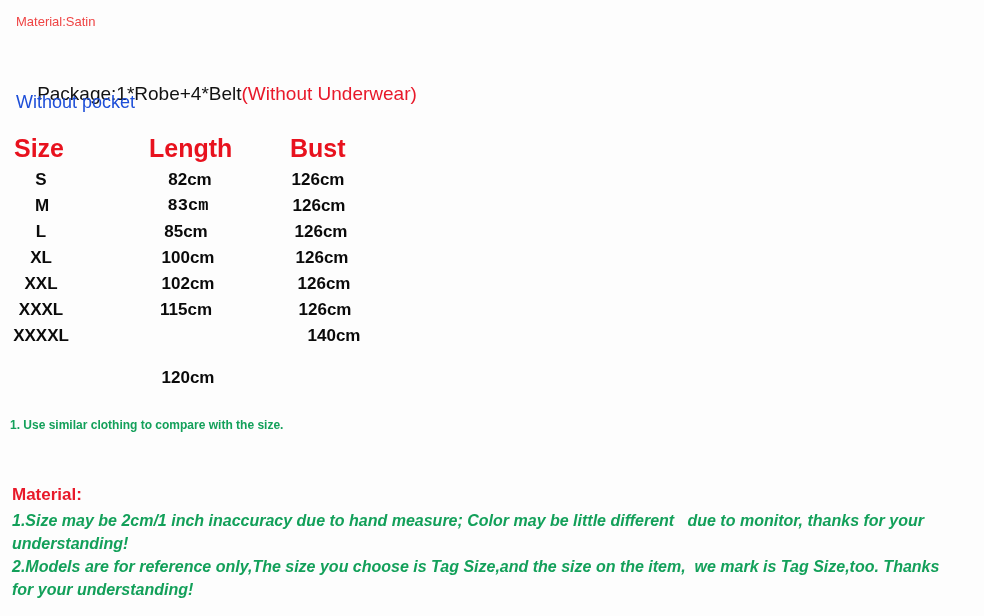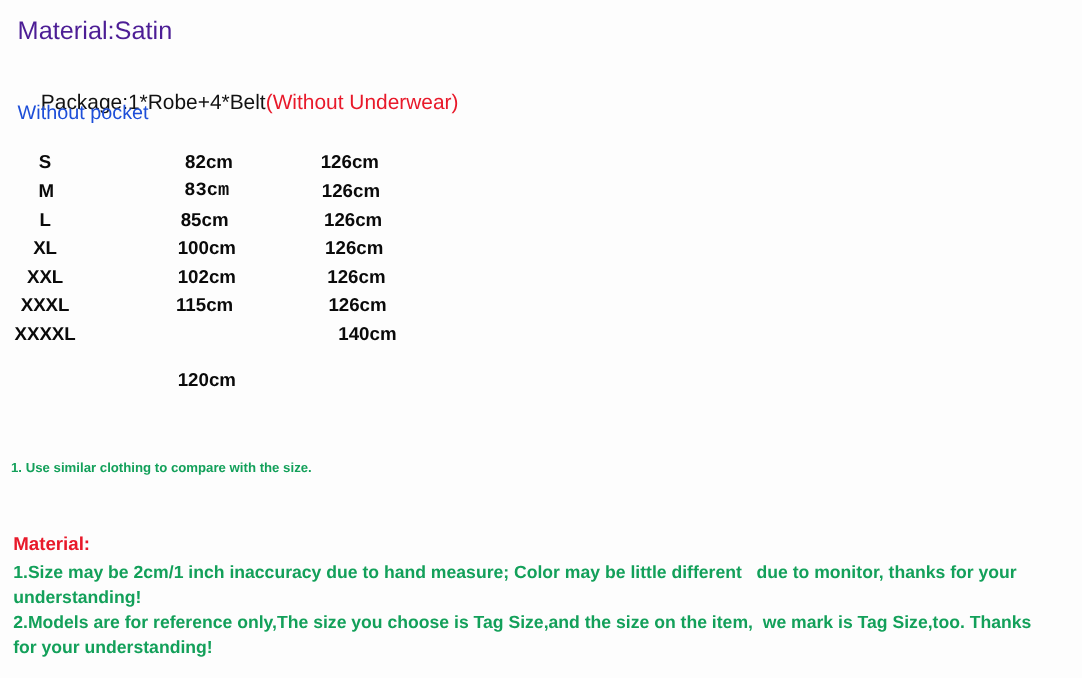--- a/index.html
+++ b/index.html
@@ -21,23 +21,23 @@
     width: 984px;
     height: 616px;
     background: #fdfdfd;
   }
 
   
   .intro-material {
     position: absolute;
     left: 16px;
     top: 14px;
-    font-size: 23px;
+    font-size: 13px;
     font-weight: 400;
-    color: #4c1d95;
+    color: #ef4444;
     white-space: pre;
     letter-spacing: 0px;
   }
   .intro-package {
     position: absolute;
     left: 16px;
     top: 61px;
     font-size: 19px;
     font-weight: 400;
     color: #121212;
@@ -135,38 +135,44 @@
   }
   .attn-para {
     position: absolute;
     left: 12px;
     width: 946px;
     font-size: 16px;
     font-weight: bold;
     color: #13a05a;
     line-height: 23px;
     white-space: pre-wrap;
+    font-style: italic;
   }
   .attn-para-1 { top: 509px; }
   .attn-para-2 { top: 555px; }
 </style>
 </head>
 <body>
 
 <div class="page">
 
   <div class="intro-material">Material:Satin</div>
 
   <div class="intro-package">
     <span>Package:1*Robe+4*Belt</span><span class="paren-red">(Without Underwear)</span>
   </div>
 
   <div class="intro-nopocket">Without pocket</div>
 
   <div class="size-table" id="size-table">
+    <div class="row hdr">
+      <div class="cell col-size">Size</div>
+      <div class="cell col-len">Length</div>
+      <div class="cell col-bust">Bust</div>
+    </div>
 
   <div class="row body-row">
         <div class="cell col-size">S</div>
         <div class="cell col-len">82cm</div>
         <div class="cell col-bust">126cm</div>
       </div>
       <div class="row body-row">
         <div class="cell col-size" style="margin-left: 1px;">M</div>
         <div class="cell col-len" style="margin-left: -2px; font-family: Liberation Mono, monospace;">83cm</div>
         <div class="cell col-bust" style="margin-left: 1px;">126cm</div>

